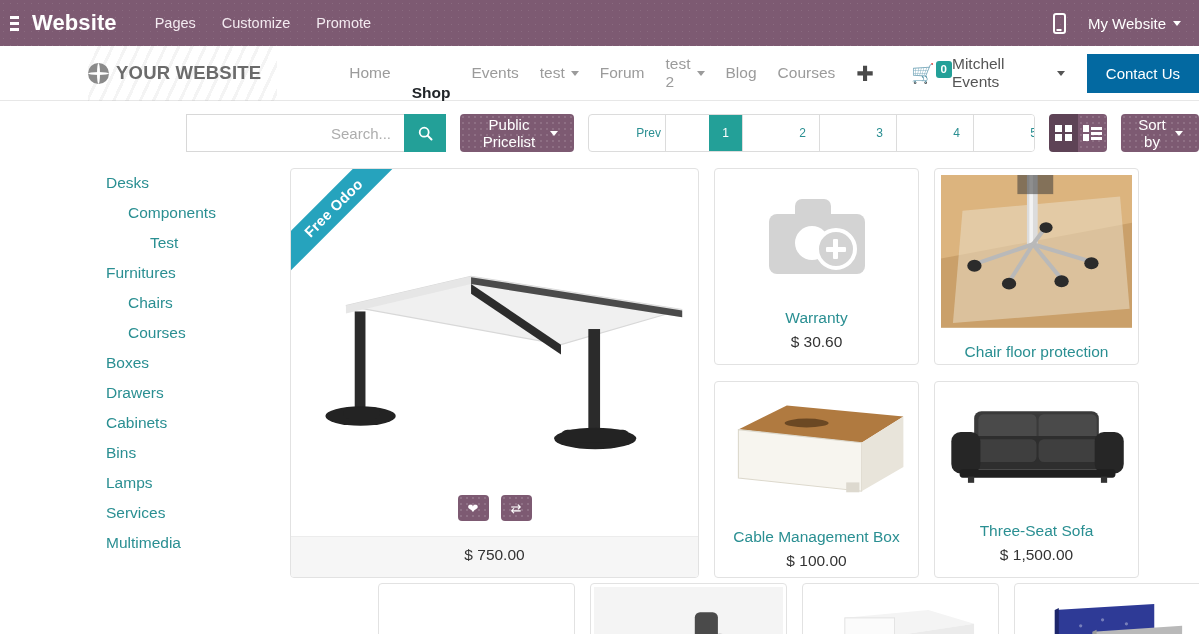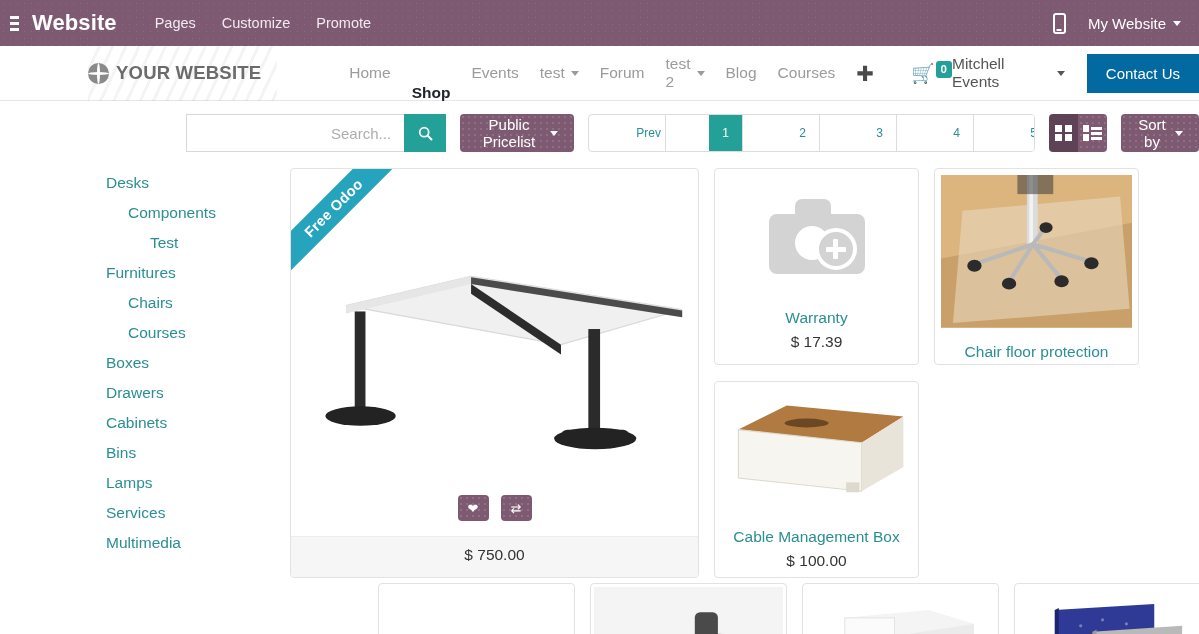--- a/index.html
+++ b/index.html
@@ -403,21 +403,21 @@
       <div class="card-img">
         <div class="cam">
           <div class="cam-top"></div>
             <div class="cam-body"></div>
           <div class="cam-lens"></div>
             <div class="cam-plus"></div>
         </div>
       </div>
       <div class="card-foot">
         <div class="p-name">Warranty</div>
-        <div class="p-price">$ 17.39</div>
+        <div class="p-price">$ 30.60</div>
       </div>
     </div>
 
     <div class="card" style="height:197px;">
       <div class="card-img" style="padding:6px;">
         <svg class="illus" viewBox="0 0 160 128" preserveAspectRatio="xMidYMid slice">
           <rect width="160" height="128" fill="#caa06a"></rect>
           <polygon points="0,0 160,0 160,40 0,70" fill="#dcb47e"></polygon>
           <polygon points="18,30 150,18 158,112 10,124" fill="#e9dcc5" opacity=".55"></polygon>
           <rect x="72" y="0" width="9" height="58" fill="#dcdcdc"></rect>
@@ -455,20 +455,41 @@
           <rect x="112" y="84" width="12" height="9" fill="#ddd9cf"></rect>
         </svg>
       </div>
       <div class="card-foot">
         <div class="p-name">Cable Management Box</div>
         <div class="p-price">$ 100.00</div>
 
       </div>
     </div>
 
+    <div class="card" style="height:197px;">
+      <div class="card-img">
+        <svg class="illus" viewBox="0 0 180 110" preserveAspectRatio="xMidYMid meet">
+          <rect x="30" y="20" width="120" height="38" rx="7" fill="#3a3a3a"></rect>
+          <rect x="34" y="23" width="56" height="32" rx="5" fill="#4a4a4a"></rect>
+          <rect x="92" y="23" width="56" height="32" rx="5" fill="#4a4a4a"></rect>
+          <rect x="12" y="44" width="156" height="32" rx="8" fill="#2e2e2e"></rect>
+          <rect x="30" y="47" width="60" height="22" rx="5" fill="#3f3f3f"></rect>
+          <rect x="92" y="47" width="58" height="22" rx="5" fill="#3f3f3f"></rect>
+          <rect x="8" y="40" width="28" height="40" rx="9" fill="#262626"></rect>
+          <rect x="146" y="40" width="28" height="40" rx="9" fill="#262626"></rect>
+          <rect x="16" y="76" width="150" height="8" rx="3" fill="#1f1f1f"></rect>
+          <rect x="24" y="83" width="6" height="6" fill="#333"></rect>
+          <rect x="152" y="83" width="6" height="6" fill="#333"></rect>
+        </svg>
+      </div>
+      <div class="card-foot">
+        <div class="p-name">Three-Seat Sofa</div>
+        <div class="p-price">$ 1,500.00</div>
+      </div>
+    </div>
 
   </main>
 </div>
 
 <div style="position:absolute; top:583px; left:378px; display:flex; gap:15px;">
 
   <div class="card" style="width:197px;height:120px;">
     <div class="card-img">
       <svg class="illus" viewBox="0 0 180 120" preserveAspectRatio="xMidYMin meet">
         <g fill="#555">

